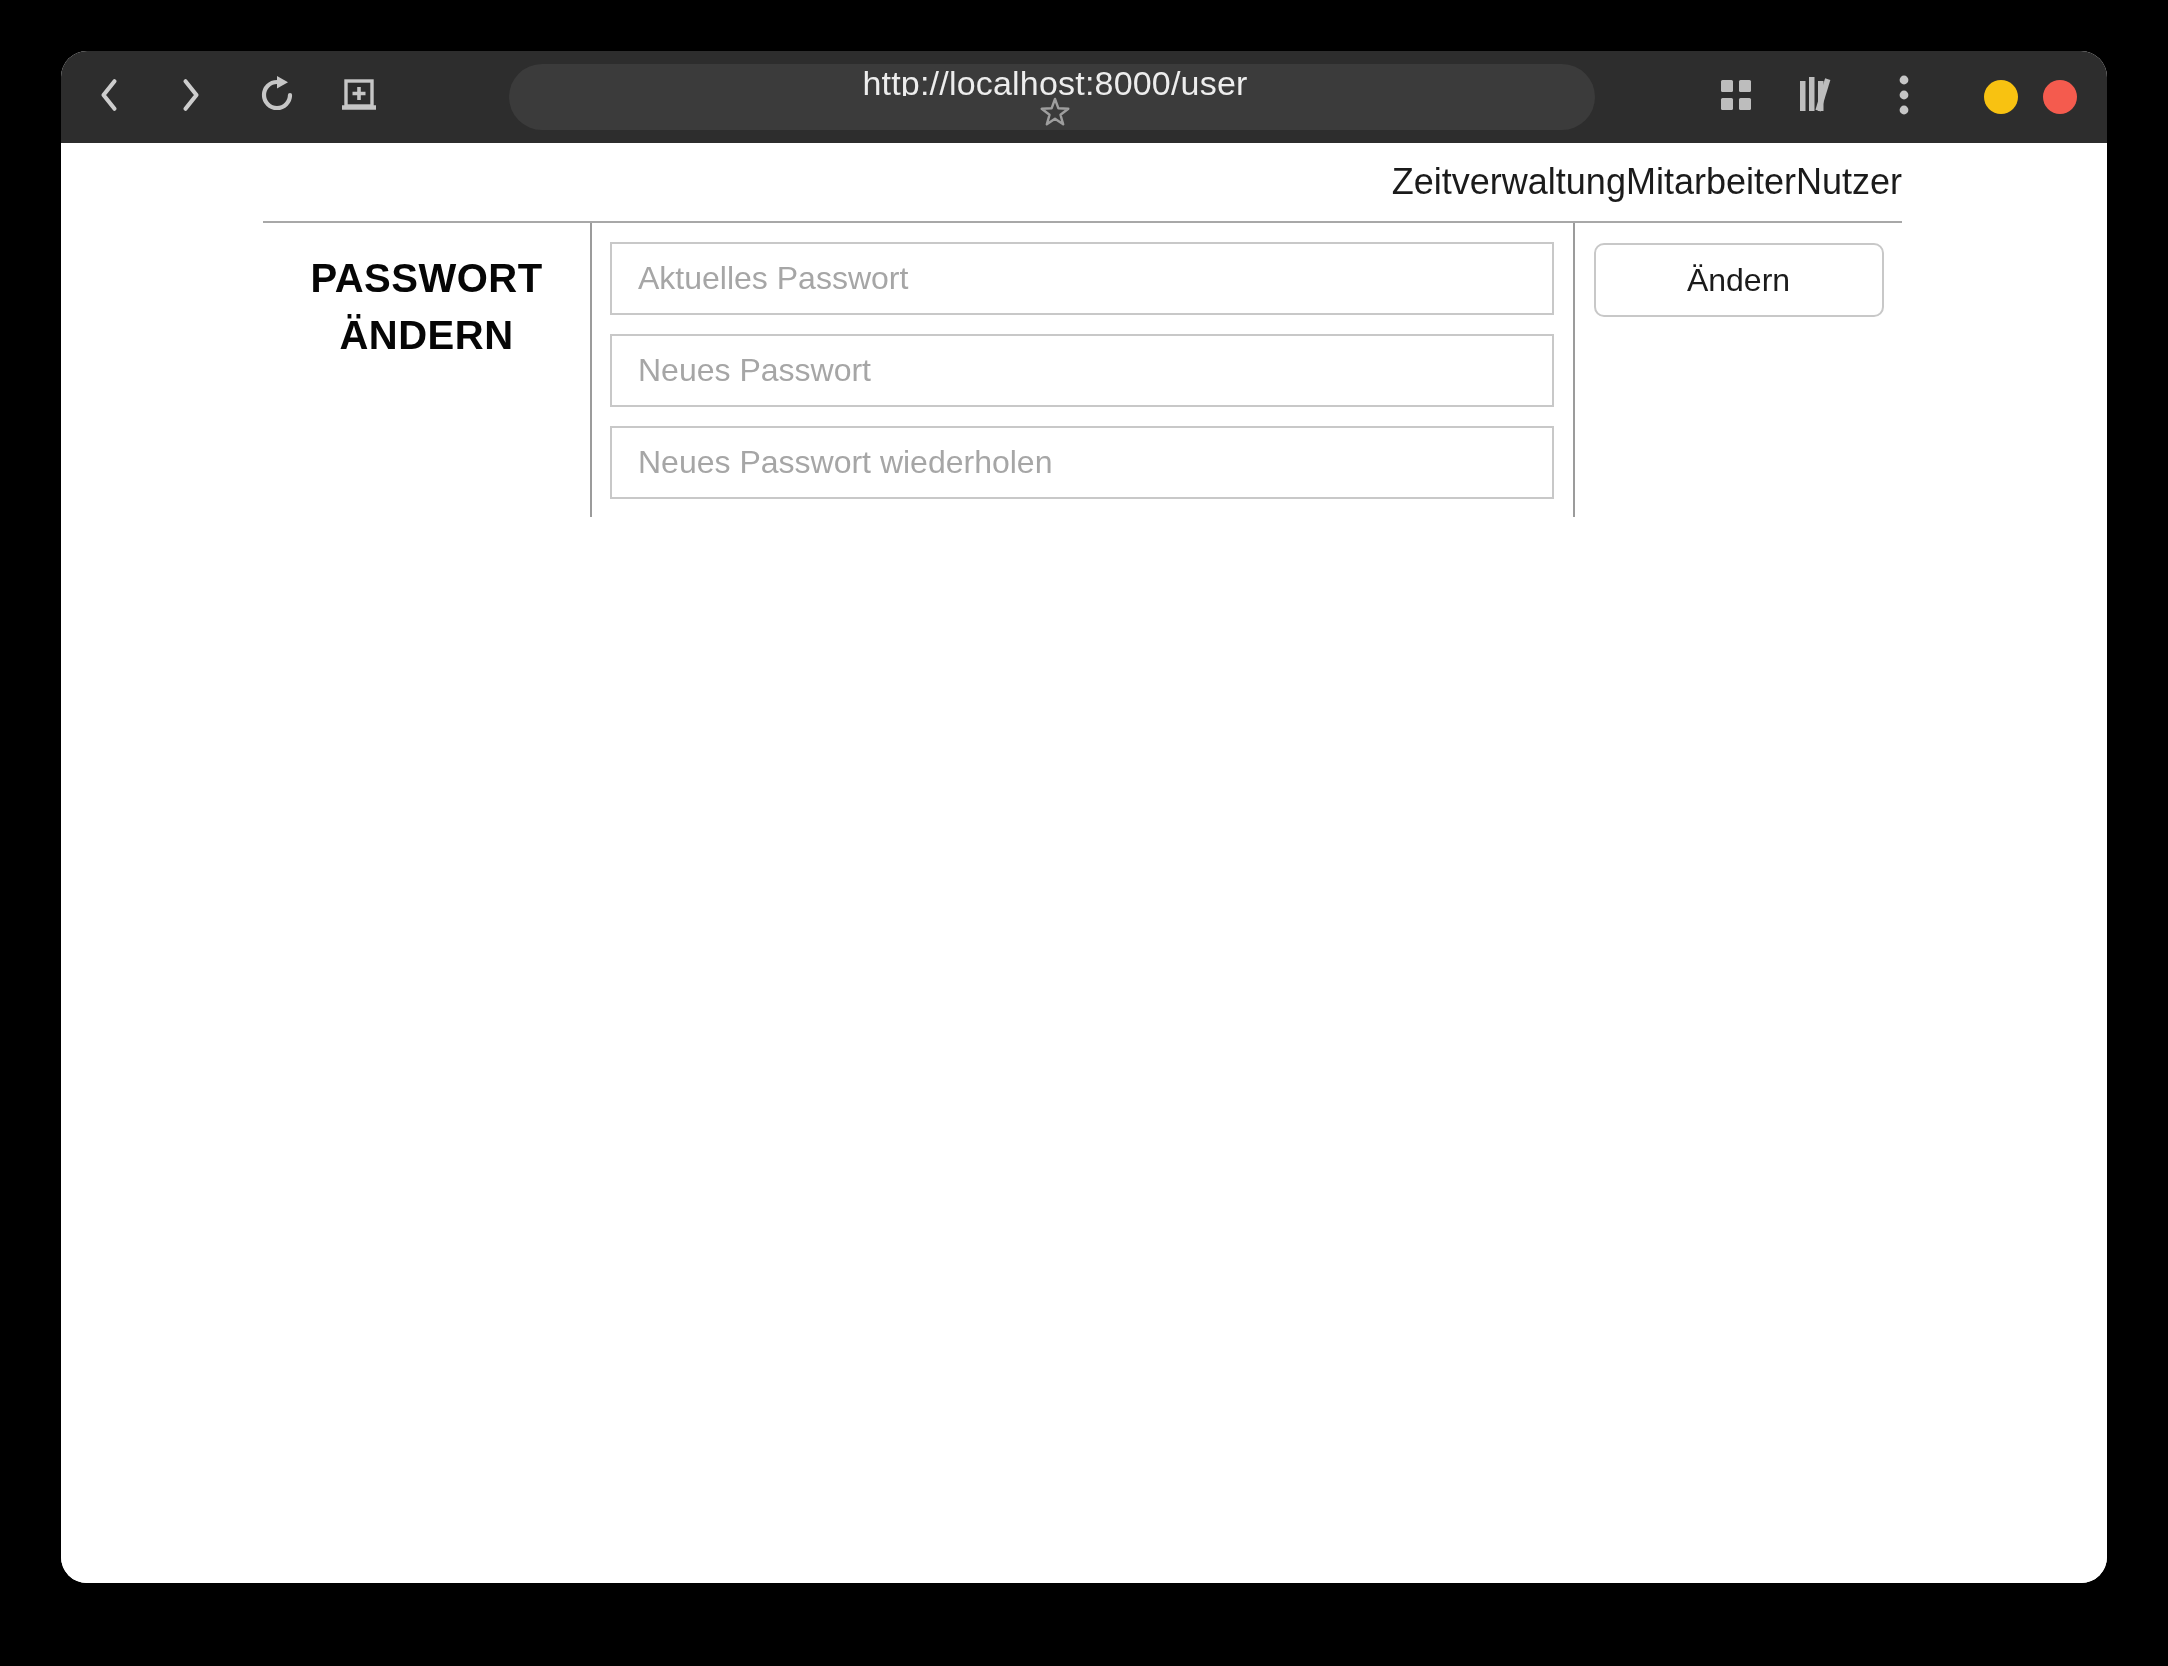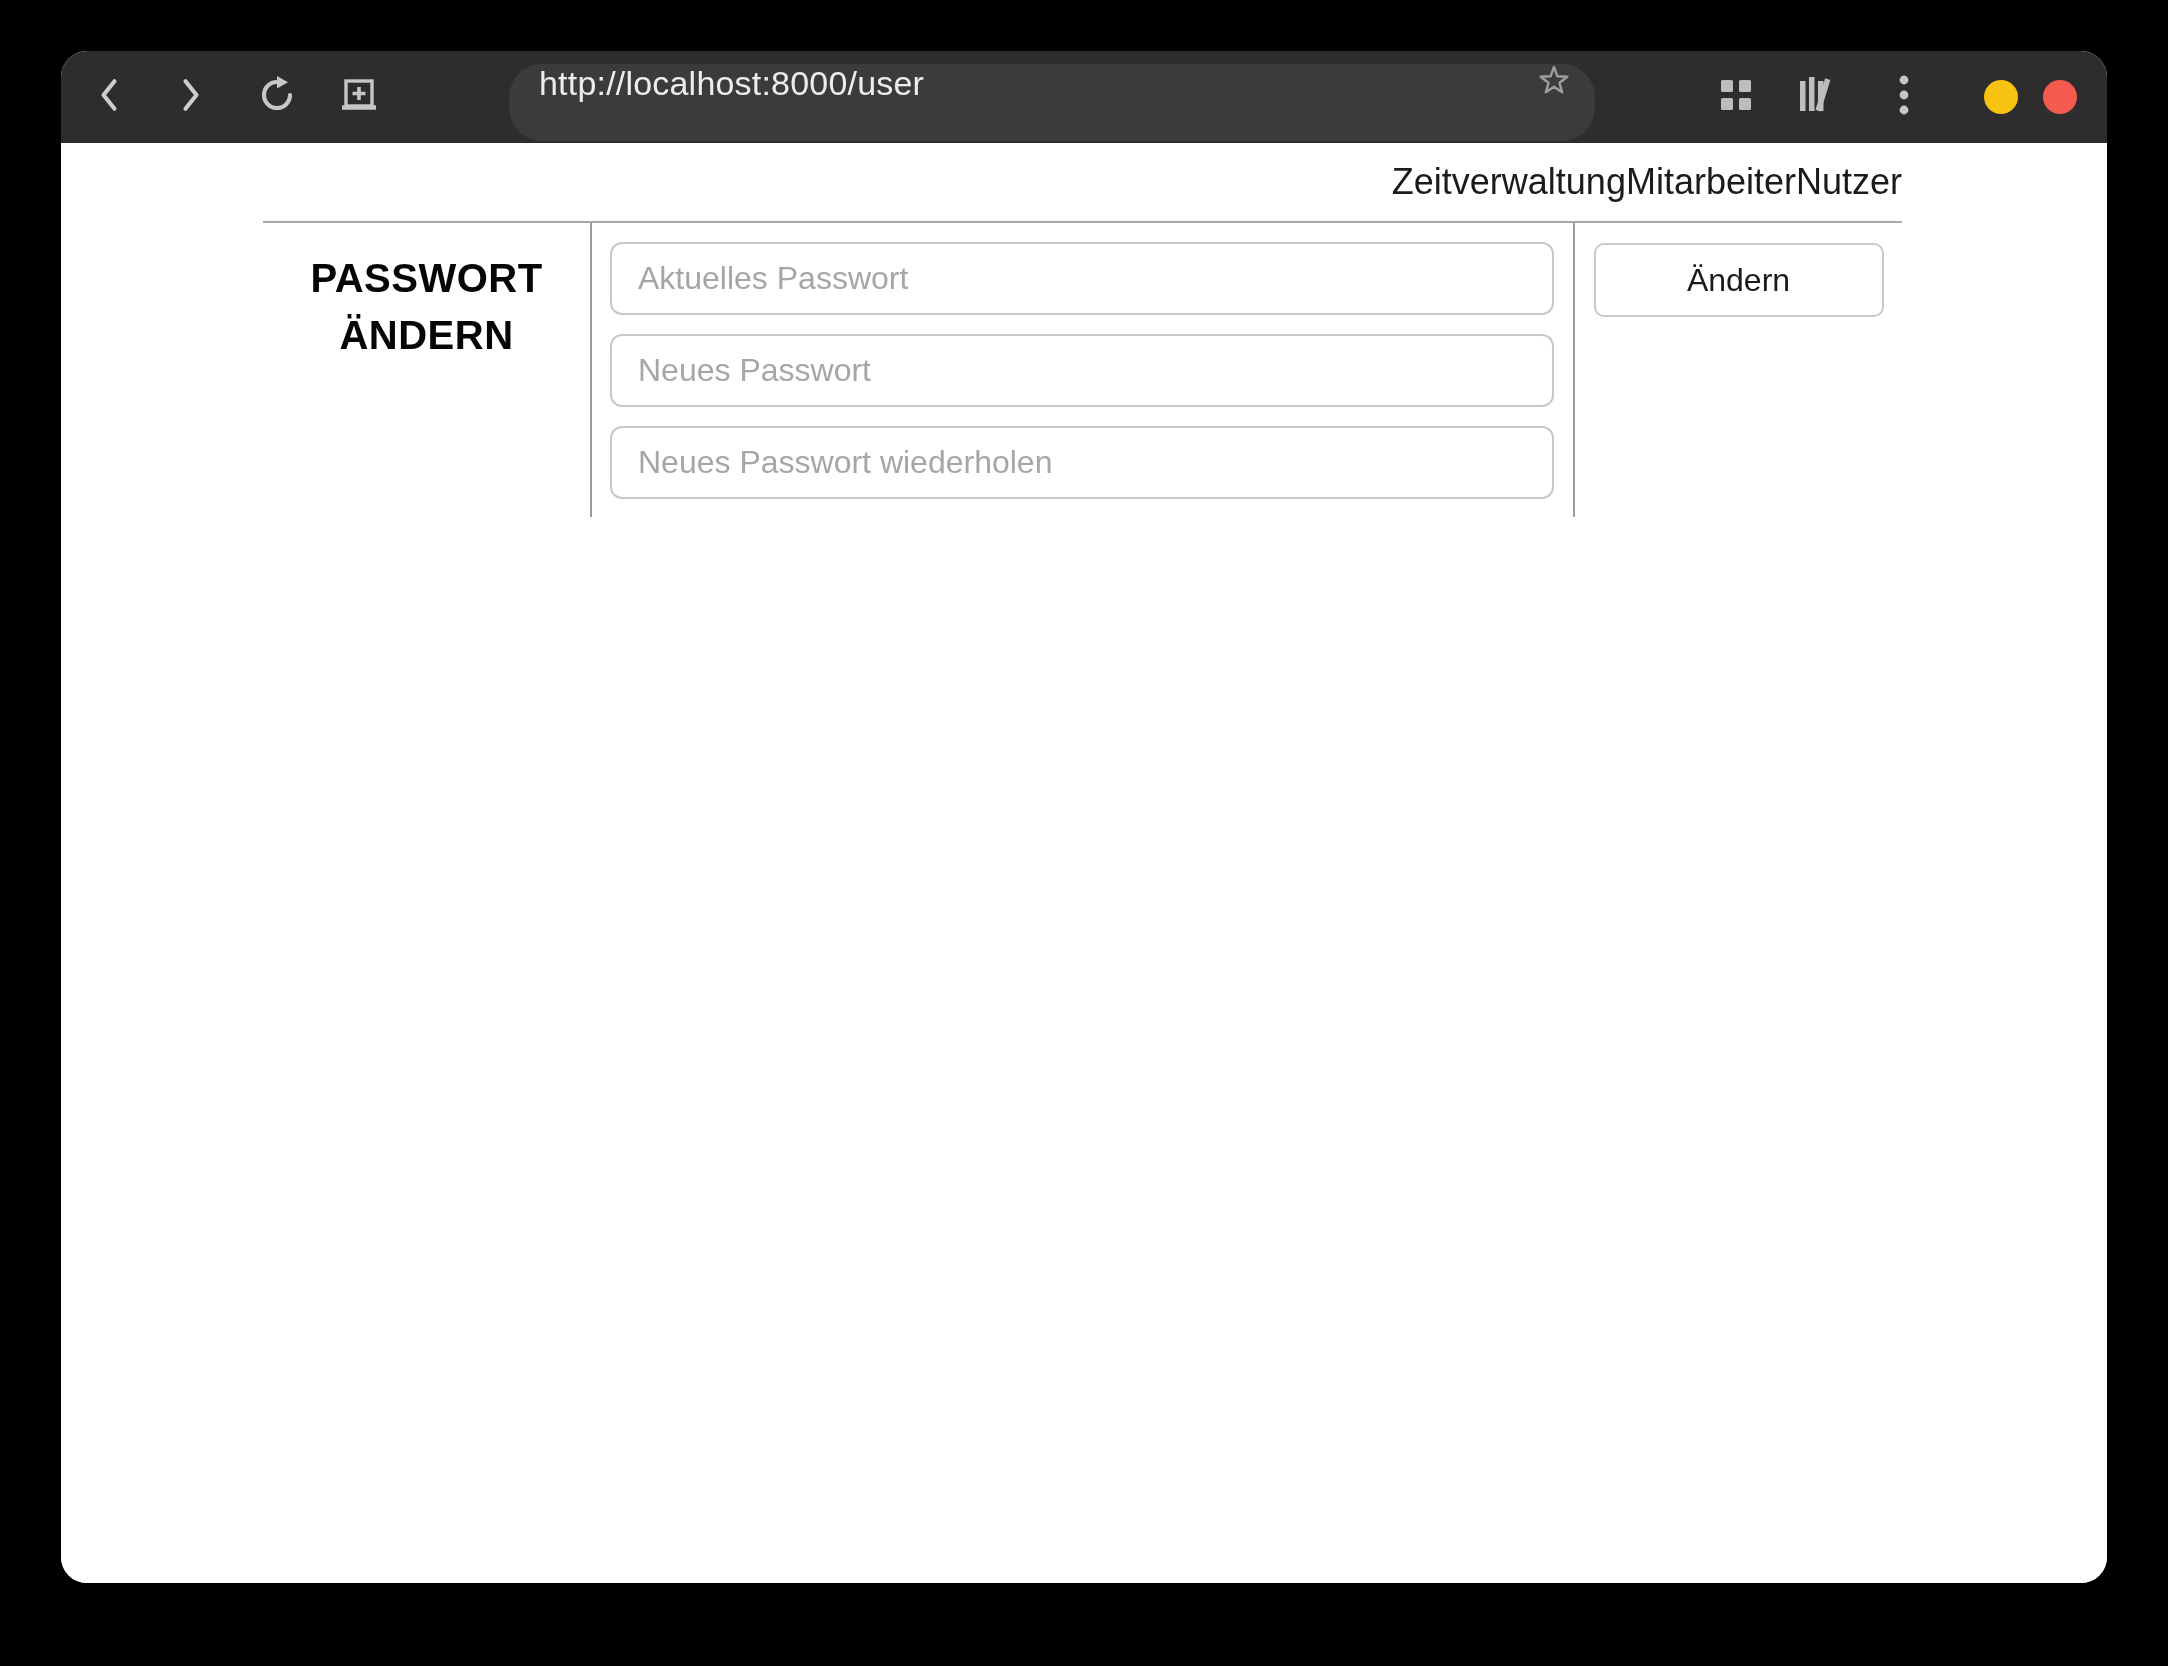--- a/index.html
+++ b/index.html
@@ -37,26 +37,27 @@
     cursor: pointer;
   }
   .tb-back    { left: 26px; }
   .tb-forward { left: 108px; }
   .tb-reload  { left: 194px; }
   .tb-newtab  { left: 276px; }
 
   .urlbar {
     position: absolute;
     left: 448px; top: 13px;
-    width: 1086px; height: 77px;
+    width: 1086px; height: 66px;
     border-radius: 33px;
     background: #3b3b3b;
-    display: flex; align-items: flex-start;
+    display: flex; align-items: center;
     box-sizing: border-box;
     padding: 0 24px 0 30px;
+    flex-direction: column;
   }
   .url-text {
     flex: 1;
     color: #ededed;
     font-size: 34px;
     letter-spacing: 0.2px;
     white-space: nowrap;
     overflow: hidden;
   }
   .bookmark { display: flex; align-items: center; cursor: pointer; }
@@ -130,21 +131,21 @@
     border-left: 2px solid #9b9b9b;
     border-right: 2px solid #9b9b9b;
     padding: 19px 19px 0 18px;
   }
   .pw-input {
     display: block;
     width: 100%;
     height: 73px;
     box-sizing: border-box;
     border: 2px solid #c8c8c8;
-    border-radius: 12px;
+    border-radius: 0;
     margin: 0 0 19px 0;
     padding: 0 26px;
     font-size: 32px;
     color: #333333;
     font-family: "Liberation Sans", sans-serif;
     background: #ffffff;
     outline: none;
   }
   .pw-input::placeholder { color: #a6a6a6; opacity: 1; }
   .col-action {

